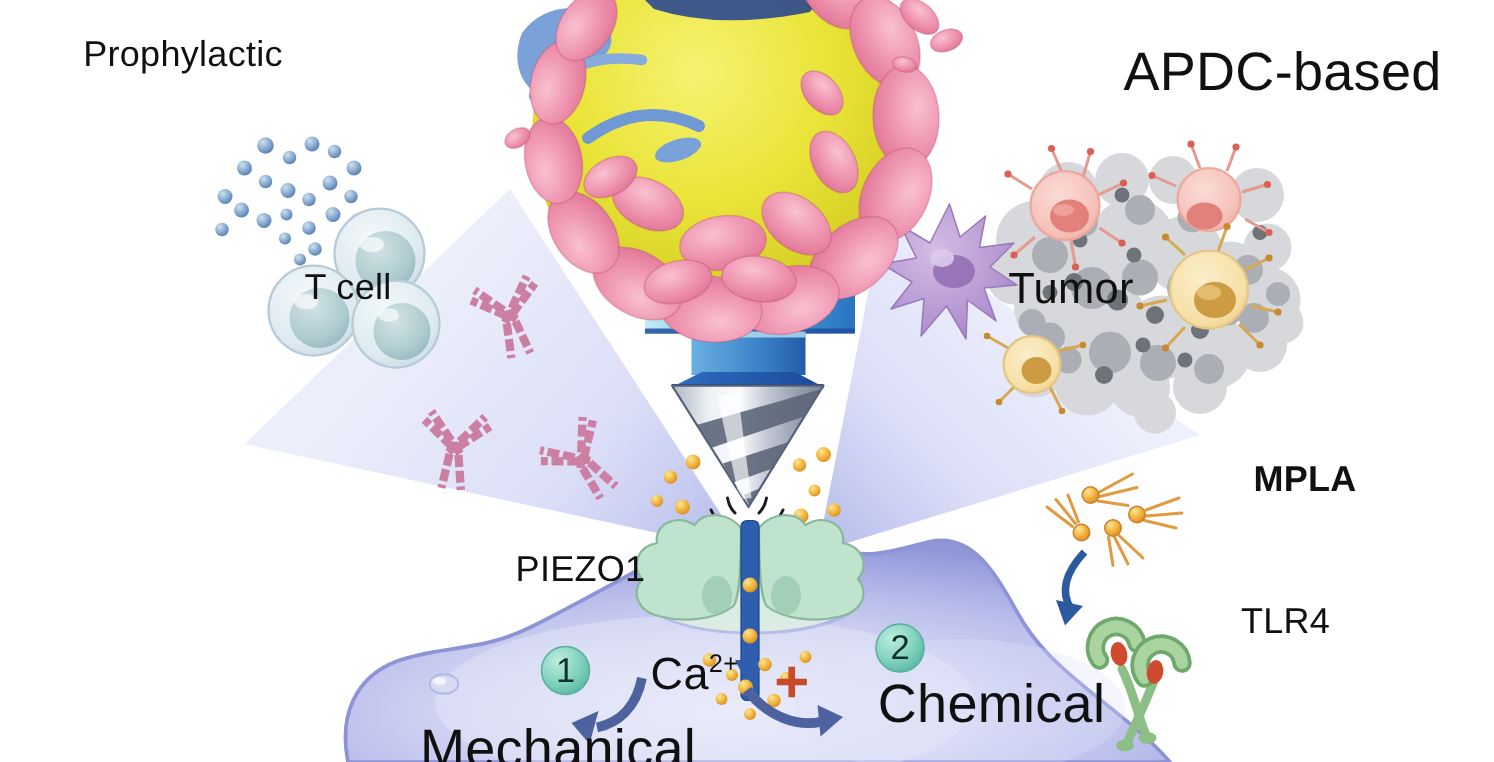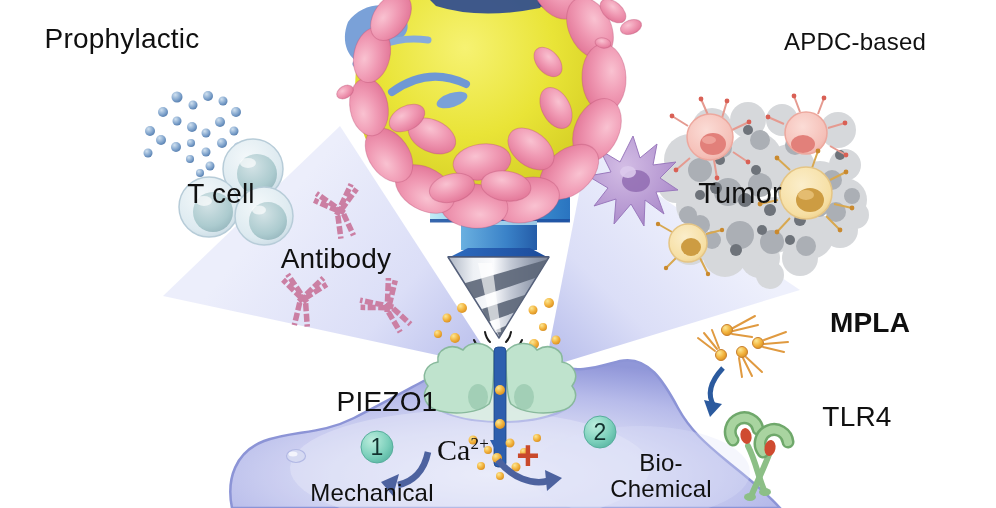--- a/index.html
+++ b/index.html
@@ -2,21 +2,21 @@
 <html><head>
 <meta charset="utf-8">
 <style>
   html,body{margin:0;padding:0;background:#fff;}
   .stage{position:relative;width:996px;height:508px;background:#ffffff;overflow:hidden;
          font-family:"Liberation Sans",sans-serif;color:#101010;}
   .stage svg{position:absolute;left:0;top:0;}
   .lbl{position:absolute;transform:translateX(-50%);text-align:center;white-space:nowrap;
        color:#101010;letter-spacing:.2px;line-height:1.08;}
   .lbl .ln{display:block;}
-  .f27{font-size:28px;} .f28{font-size:24px;} .f29{font-size:29px;}
+  .f27{font-size:24px;} .f28{font-size:36px;} .f29{font-size:29px;}
   .ca{font-size:30px;}
   .ca sup{font-size:17px;vertical-align:super;line-height:0;}
   .plus{font-size:40px;font-weight:900;color:#c9492b;}
   .stepnum{position:absolute;transform:translate(-50%,-50%);font-size:23px;color:#12312e;}
   .mpla-lines{line-height:1.4;font-weight:bold;}
 </style>
 </head>
 <body>
 
 <div class="stage">
@@ -482,41 +482,39 @@
 
 <div class="lbl f27" style="left:122px;top:24px;">
   <span class="ln">Prophylactic</span>
 </div>
 
 
 <div class="lbl f28" style="left:855px;top:29px;">
   <span class="ln">APDC-based</span>
 </div>
 
-<div class="lbl f27" style="left:221px;top:179px;">T cell</div>
-
-<div class="lbl f27" style="left:336px;top:244px;">Antibody</div>
-
-<div class="lbl f29" style="left:740px;top:178px;">Tumor</div>
+<div class="lbl f27" style="left:232px;top:179px;">T cell</div>
+
+
+<div class="lbl f29" style="left:714px;top:178px;">Tumor</div>
 
 <div class="lbl f27 mpla-lines" style="left:870px;top:303px;">
   <span class="ln">MPLA</span>
 </div>
 
-<div class="lbl f27" style="left:387px;top:367px;margin-top:20px;">PIEZO1</div>
+<div class="lbl f27" style="left:387px;top:367px;">PIEZO1</div>
 
 <div class="lbl f27" style="left:857px;top:402px;">TLR4</div>
 
-<div class="lbl ca" style="left:463px;top:434px;font-family:Liberation Serif, serif;"><span>Ca</span><sup>2+</sup></div>
+<div class="lbl ca" style="left:463px;top:434px;"><span>Ca</span><sup>2+</sup></div>
 
 <div class="lbl plus" style="left:528px;top:434px;">+</div>
 
 <div class="stepnum" style="left:377px;top:447px;">1</div>
 <div class="stepnum" style="left:600px;top:432px;">2</div>
 
 <div class="lbl f28" style="left:372px;top:480px;">Mechanical</div>
 
 <div class="lbl f28" style="left:661px;top:450px;">
-  <span class="ln">Bio-</span>
   <span class="ln">Chemical</span>
 </div>
 
 </div>
 
 </body></html>

